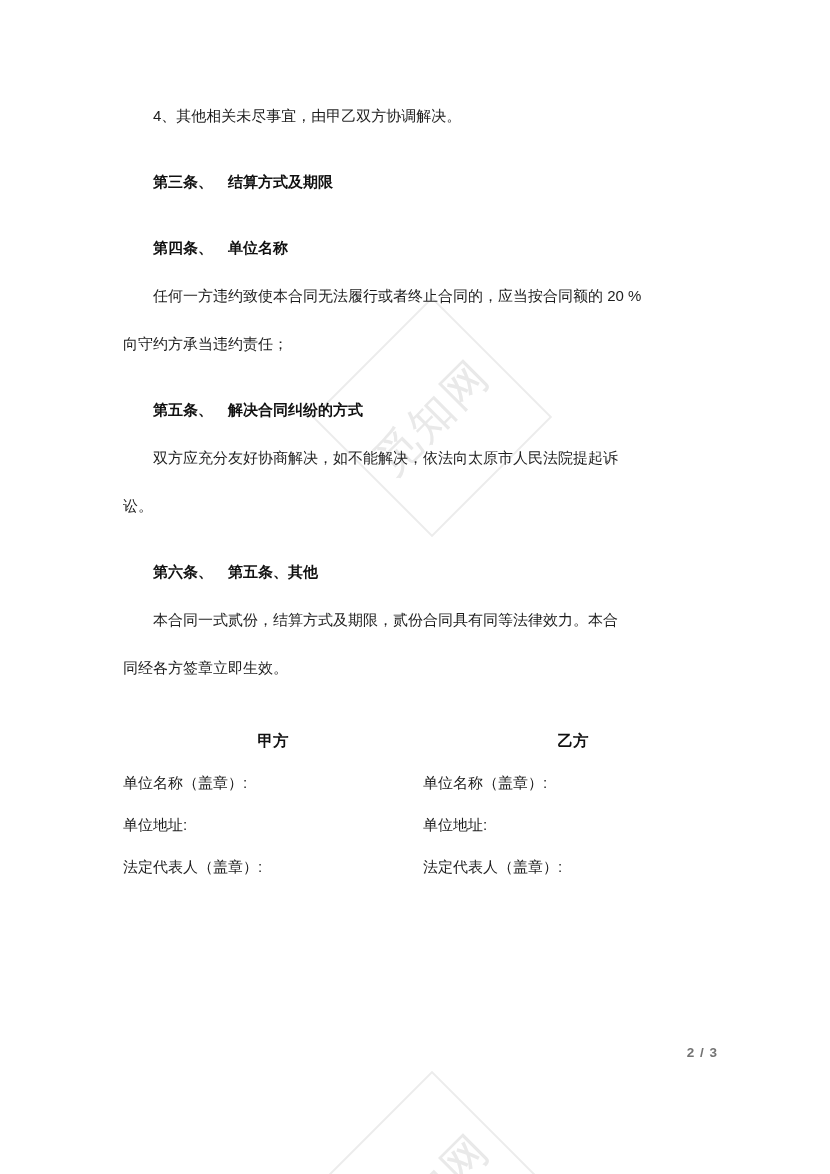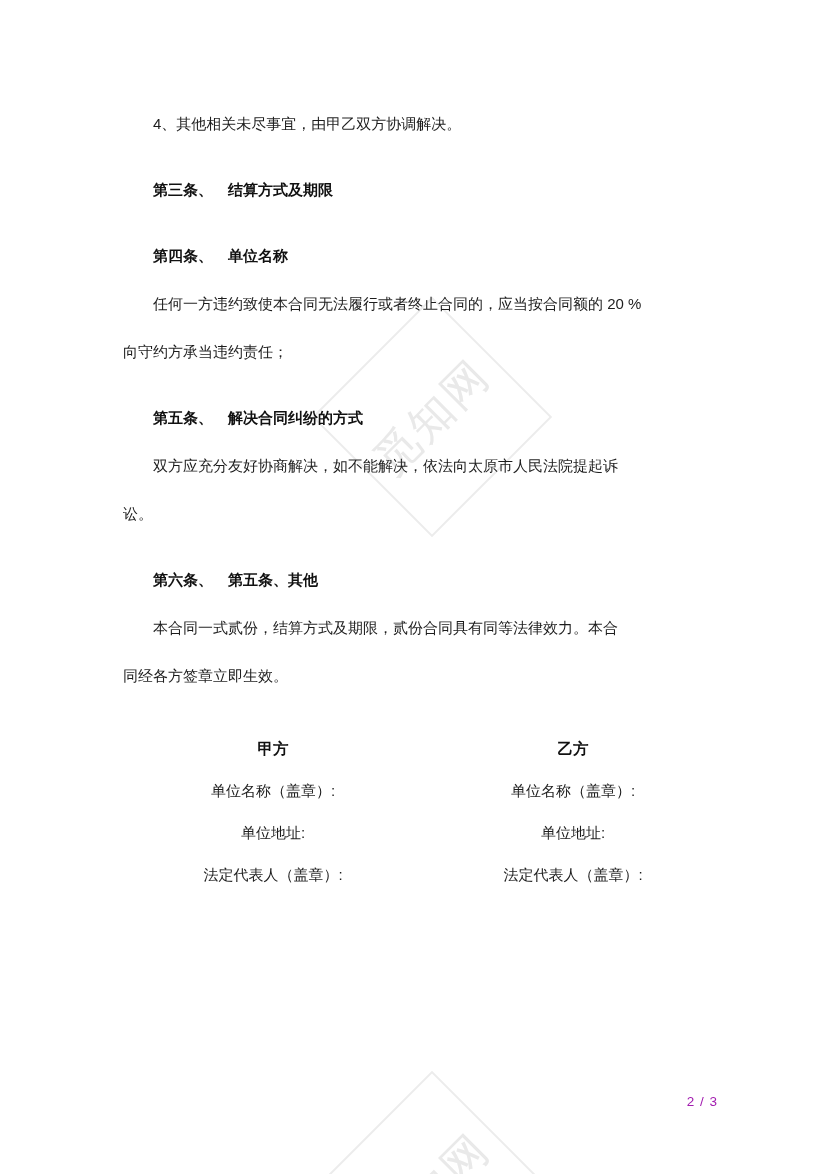--- a/index.html
+++ b/index.html
@@ -40,21 +40,21 @@
     letter-spacing: 3px;
     white-space: nowrap;
     font-weight: 400;
   }
   .wm-center { left: 347px; top: 332px; }
   .wm-bottom { left: 347px; top: 1106px; }
 
   .content {
     position: absolute;
     left: 123px;
-    top: 100px;
+    top: 92px;
     width: 600px;
     z-index: 2;
     color: #1d1d1d;
     font-size: 15px;
   }
   .para {
     margin: 0;
     line-height: 48px;
     text-indent: 2em;
     white-space: pre-line;
@@ -76,30 +76,30 @@
     font-weight: 700;
     line-height: 42px;
     margin: 0;
     font-size: 15.5px;
     color: #111111;
     text-align: center;
   }
   .sig-field {
     line-height: 42px;
     margin: 0;
-    text-align: center;
   }
   .page-number {
     position: absolute;
     right: 112px;
-    top: 1094px;
+    top: 1045px;
     font-size: 13.5px;
-    color: #a21caf;
+    color: #737373;
     letter-spacing: 1px;
     z-index: 2;
+    font-weight: bold;
   }
 </style>
 </head>
 <body>
 
 <div class="page">
 
   <div class="watermark wm-center">
     <span>觅知网</span>
   </div>

